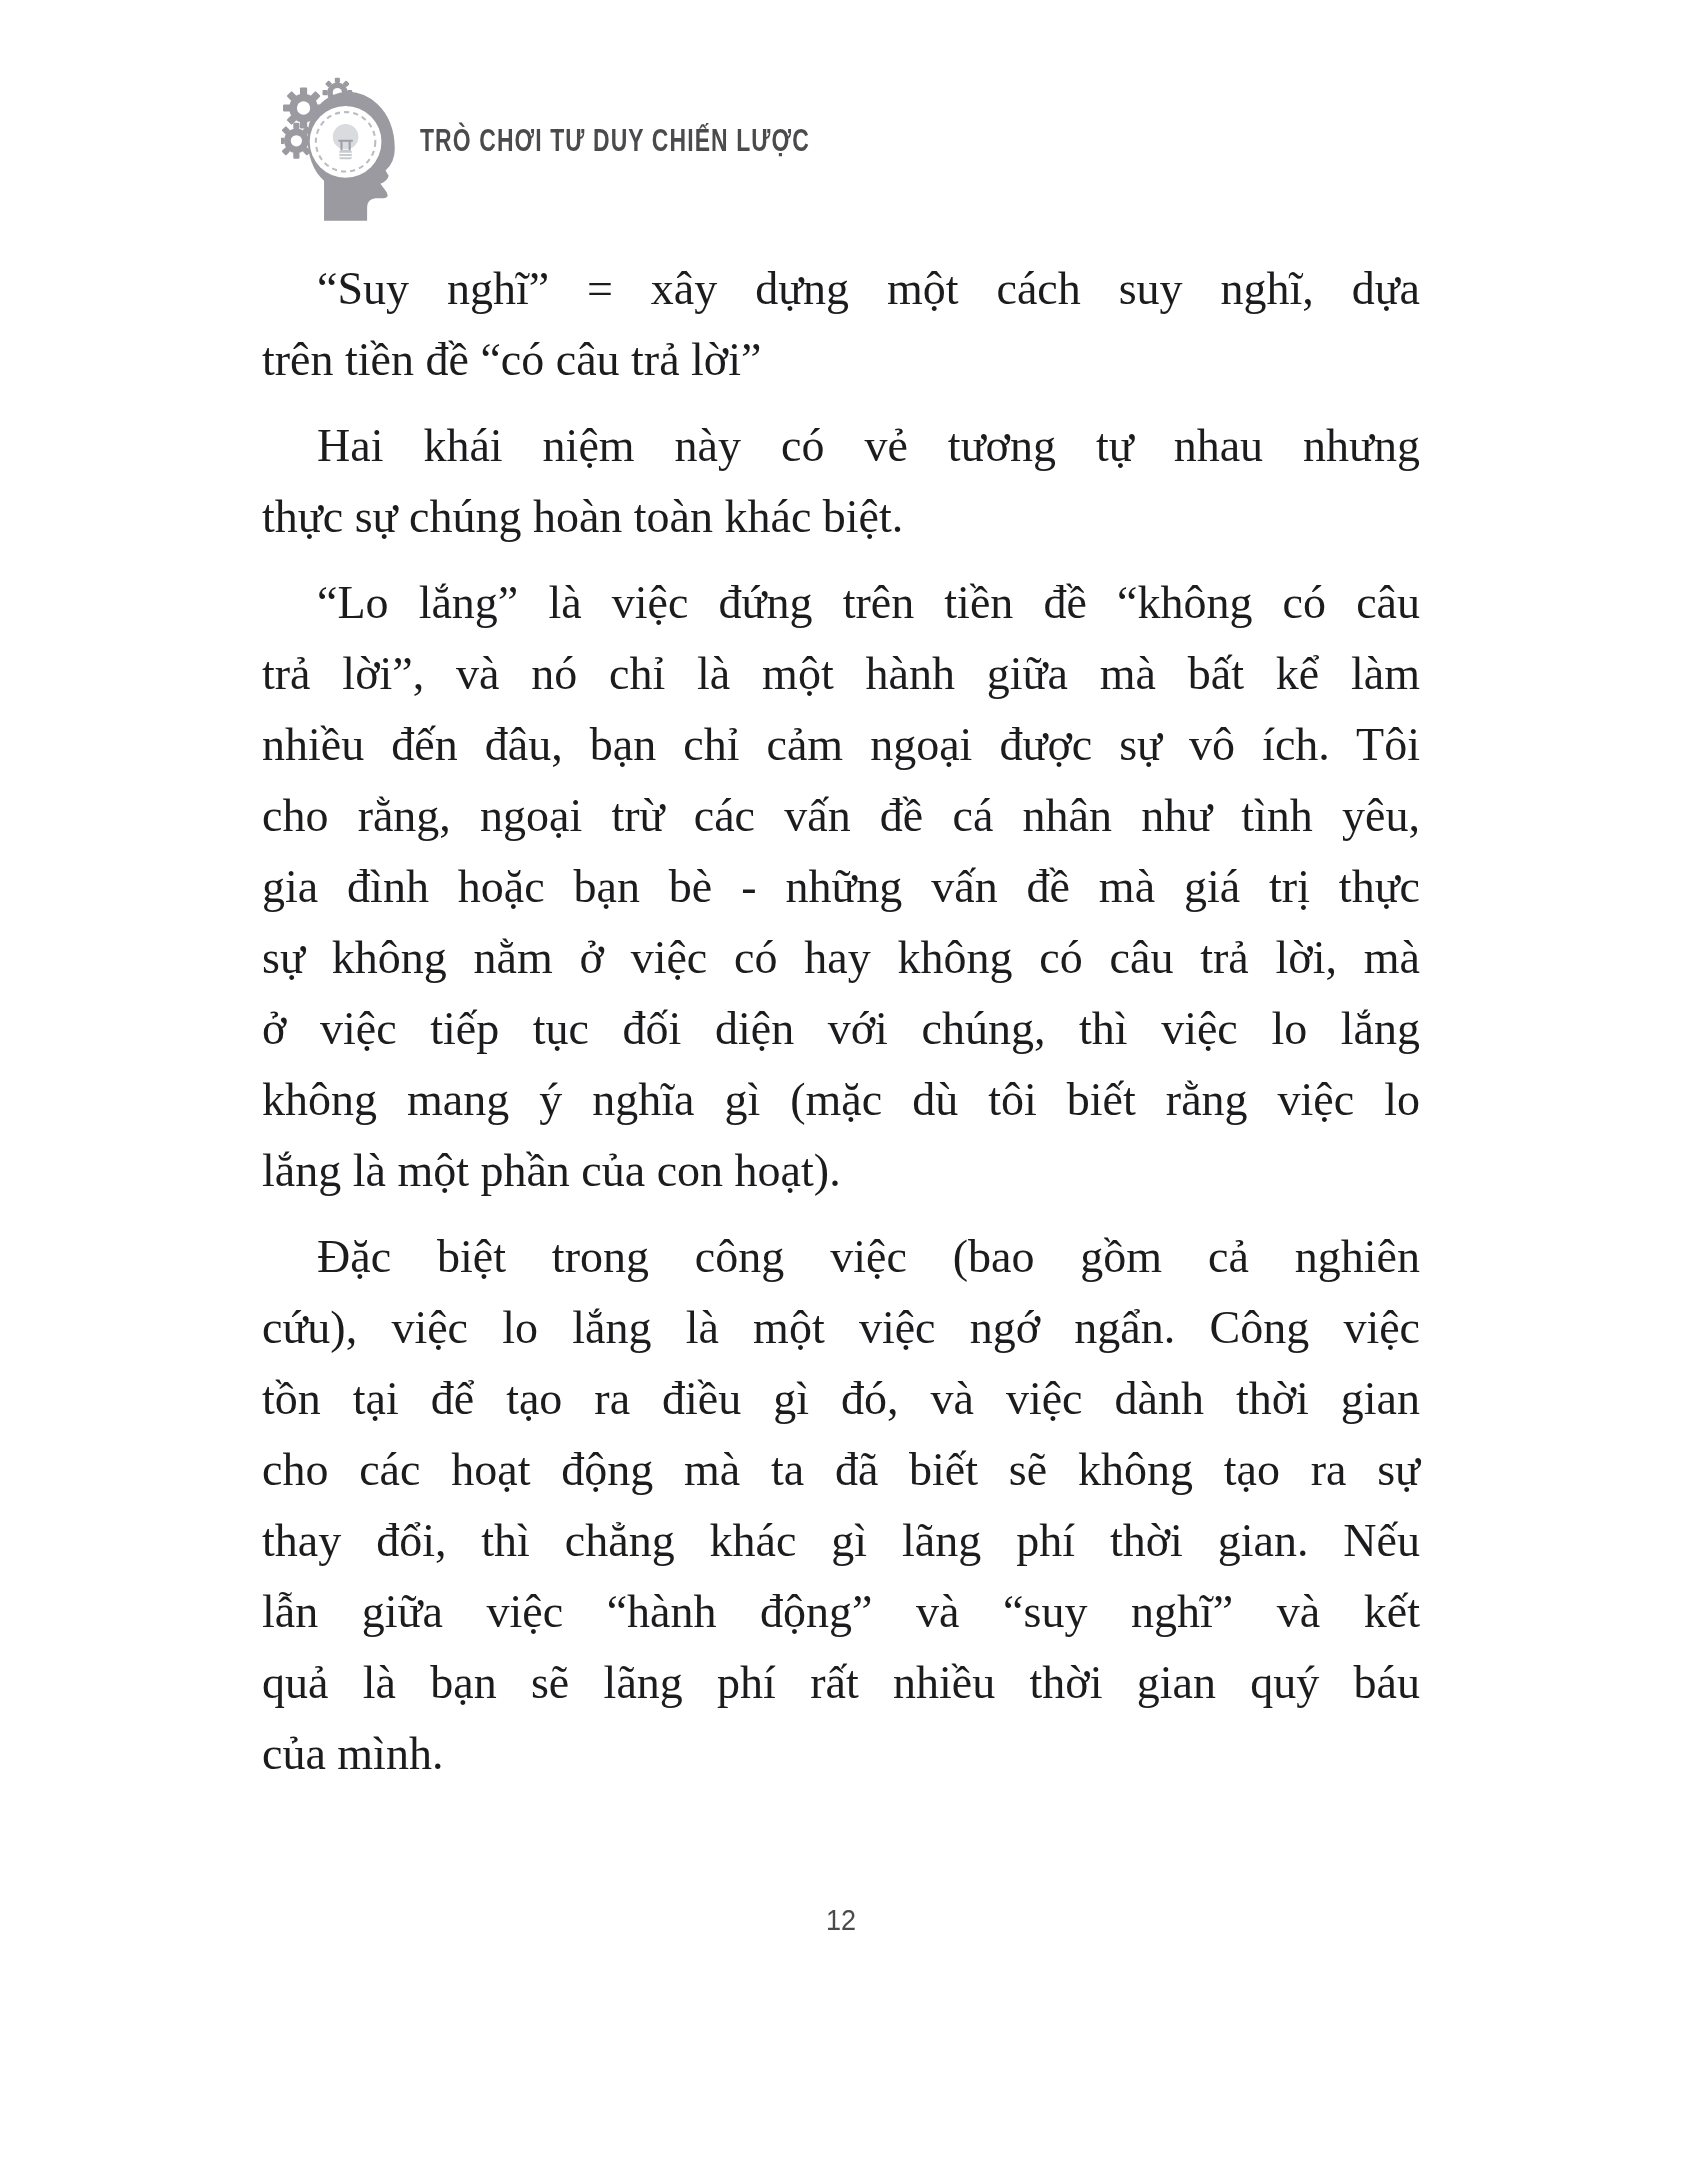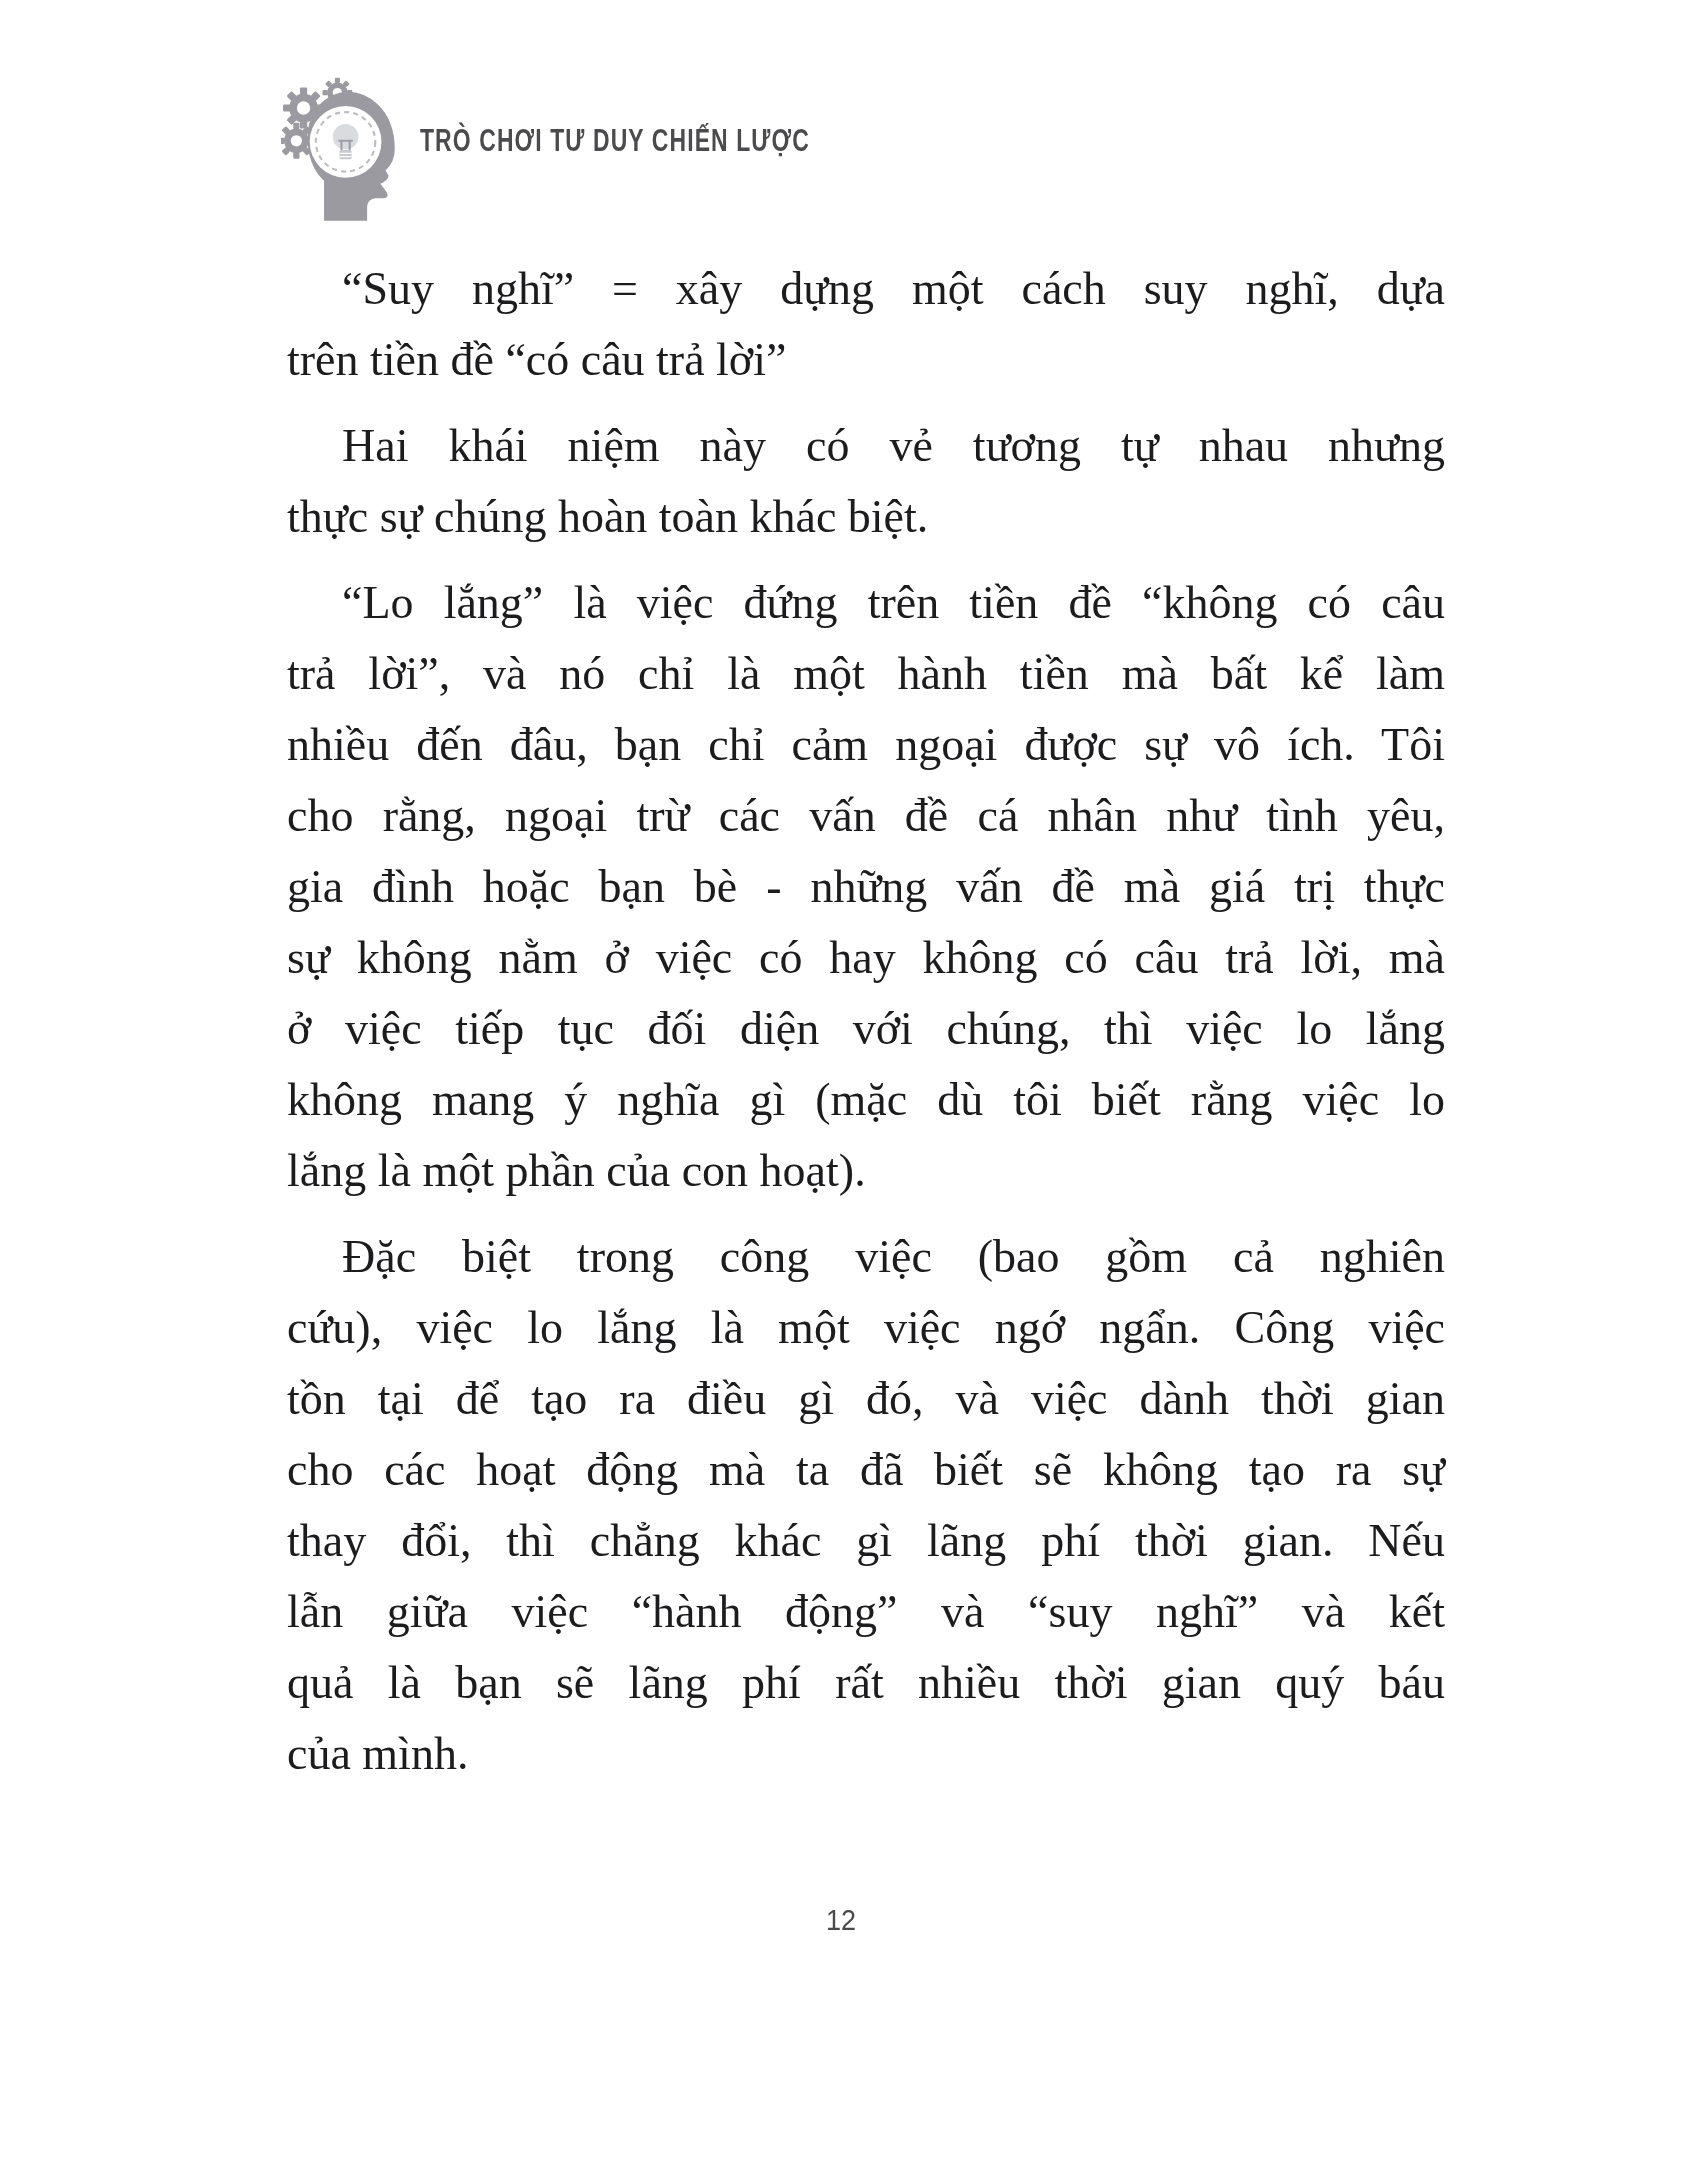--- a/index.html
+++ b/index.html
@@ -29,21 +29,20 @@
     transform-origin: left center;
     white-space: nowrap;
   }
 
   
   .text-block {
     position: absolute; left: 262px; top: 253px; width: 1158px;
     color: #1c1c1e;
     font-size: 46px;
     line-height: 71px;
-    margin-left: 25px;
   }
   .para { margin: 0 0 15px 0; }
   .line { text-align: justify; text-align-last: justify; }
   .line.first { text-indent: 55px; }
   .line.last { text-align-last: left; }
 
   
   .page-number {
     position: absolute; left: 262px; top: 1903px; width: 1158px;
     text-align: center;
@@ -131,21 +130,21 @@
     <div class="para">
         <div class="line first">“Suy nghĩ” = xây dựng một cách suy nghĩ, dựa</div>
         <div class="line last">trên tiền đề “có câu trả lời”</div>
       </div>
     <div class="para">
         <div class="line first">Hai khái niệm này có vẻ tương tự nhau nhưng</div>
         <div class="line last">thực sự chúng hoàn toàn khác biệt.</div>
       </div>
     <div class="para">
         <div class="line first">“Lo lắng” là việc đứng trên tiền đề “không có câu</div>
-        <div class="line">trả lời”, và nó chỉ là một hành tiền mà bất kể làm</div>
+        <div class="line">trả lời”, và nó chỉ là một hành giữa mà bất kể làm</div>
         <div class="line">nhiều đến đâu, bạn chỉ cảm ngoại được sự vô ích. Tôi</div>
         <div class="line">cho rằng, ngoại trừ các vấn đề cá nhân như tình yêu,</div>
         <div class="line">gia đình hoặc bạn bè - những vấn đề mà giá trị thực</div>
         <div class="line">sự không nằm ở việc có hay không có câu trả lời, mà</div>
         <div class="line">ở việc tiếp tục đối diện với chúng, thì việc lo lắng</div>
         <div class="line">không mang ý nghĩa gì (mặc dù tôi biết rằng việc lo</div>
         <div class="line last">lắng là một phần của con hoạt).</div>
       </div>
     <div class="para">
         <div class="line first">Đặc biệt trong công việc (bao gồm cả nghiên</div>

